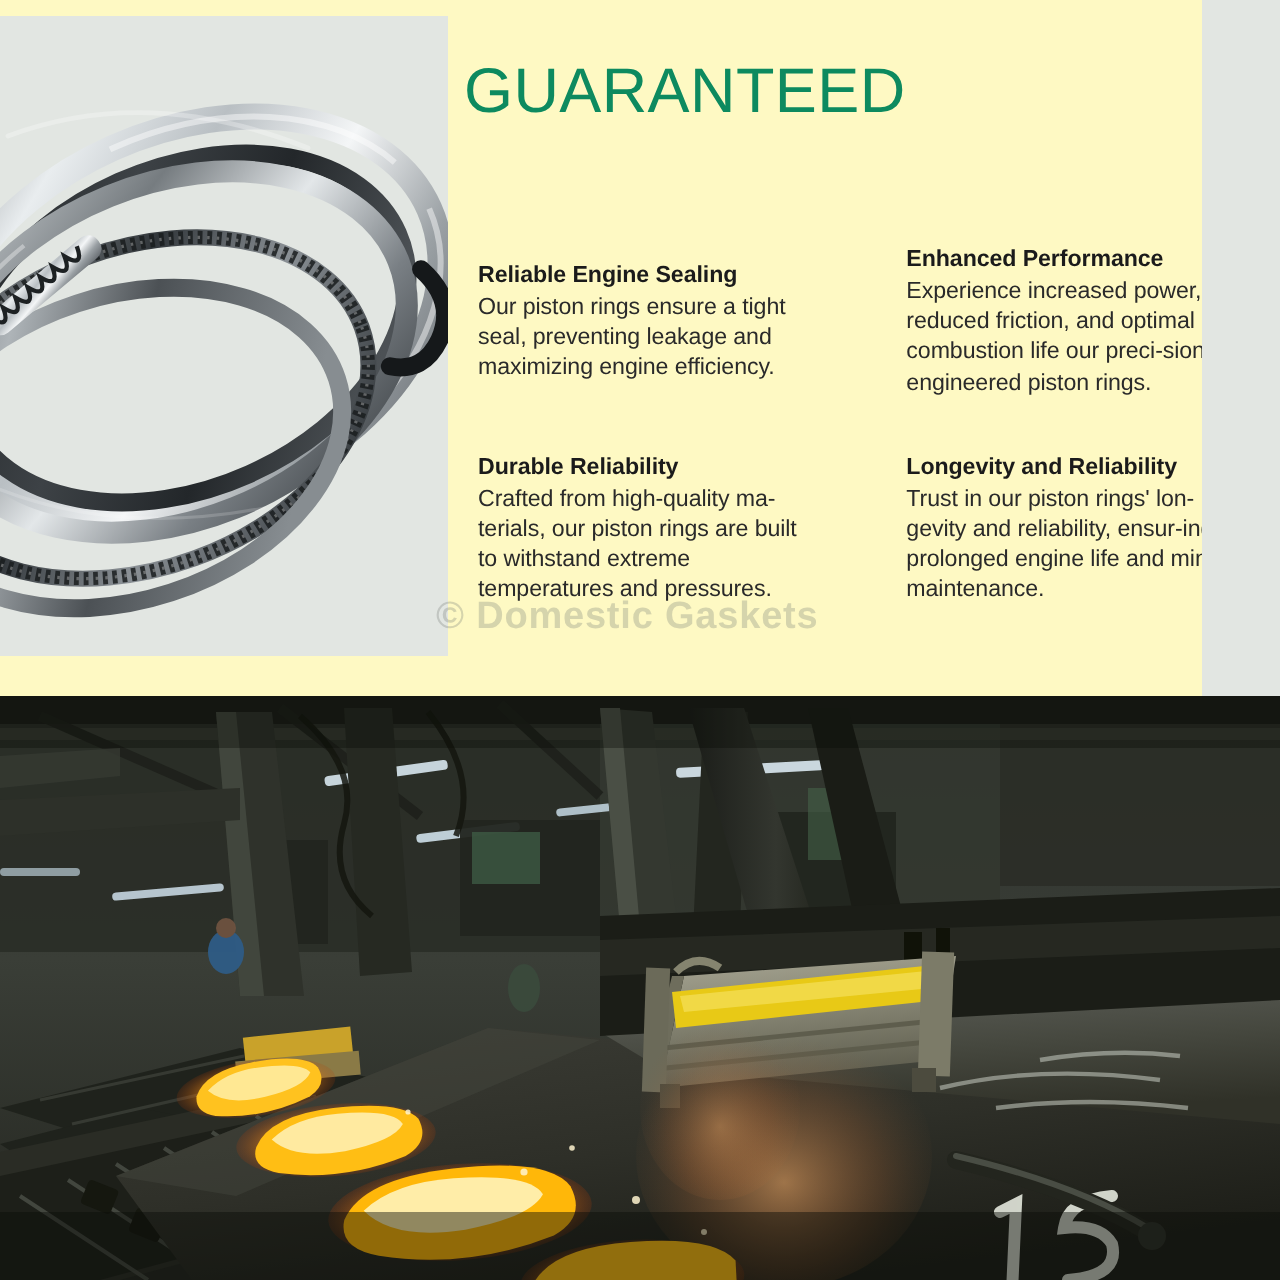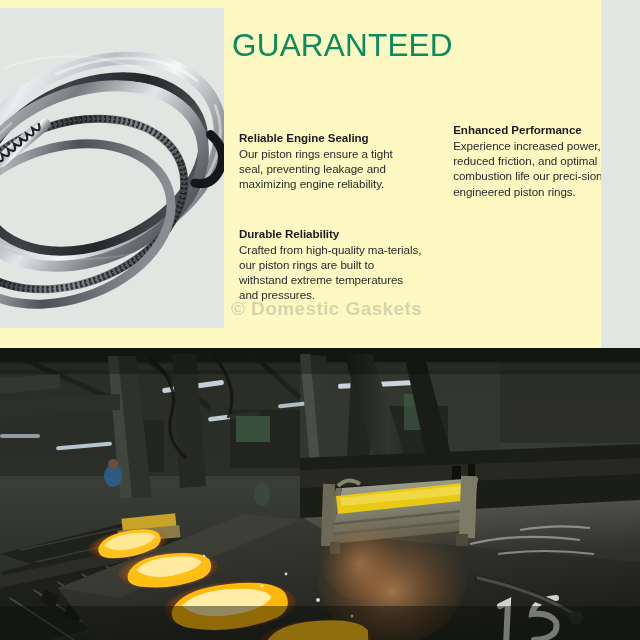--- a/index.html
+++ b/index.html
@@ -95,21 +95,21 @@
     margin: 0;
     letter-spacing: -0.05px;
   }
   .feature-row.second {
     margin-top: 27px;
   }
 
   
   .watermark {
     position: absolute;
-    left: 231px;
+    left: 218px;
     top: 298px;
     font-size: 19px;
     font-weight: bold;
     color: rgba(120,126,120,0.30);
     letter-spacing: 0.4px;
     white-space: nowrap;
     pointer-events: none;
     user-select: none;
   }
 
@@ -233,32 +233,36 @@
 
     <div class="headline">
       <span class="headline-line">GUARANTEED</span>
     </div>
 
     <div class="features">
 
       <div class="feature-row">
         <div class="feature">
           <p class="feature-title">Reliable Engine Sealing</p>
-          <p class="feature-body">Our piston rings ensure a tight seal, preventing leakage and maximizing engine reliability.</p>
+          <p class="feature-body">Our piston rings ensure a tight seal, preventing leakage and maximizing engine efficiency.</p>
         </div>
         <div class="feature">
           <p class="feature-title">Enhanced Performance</p>
           <p class="feature-body">Experience increased power, reduced friction, and optimal combustion life our preci-sion-engineered piston rings.</p>
         </div>
       </div>
 
       <div class="feature-row second">
         <div class="feature">
           <p class="feature-title">Durable Reliability</p>
           <p class="feature-body">Crafted from high-quality ma-terials, our piston rings are built to withstand extreme temperatures and pressures.</p>
+        </div>
+        <div class="feature">
+          <p class="feature-title">Longevity and Reliability</p>
+          <p class="feature-body">Trust in our piston rings' lon-gevity and reliability, ensur-ing prolonged engine life and minimal maintenance.</p>
         </div>
       </div>
 
     </div>
 
     <div class="watermark">© Domestic Gaskets</div>
 
   </div>
 
   <div class="green-bar"></div>

